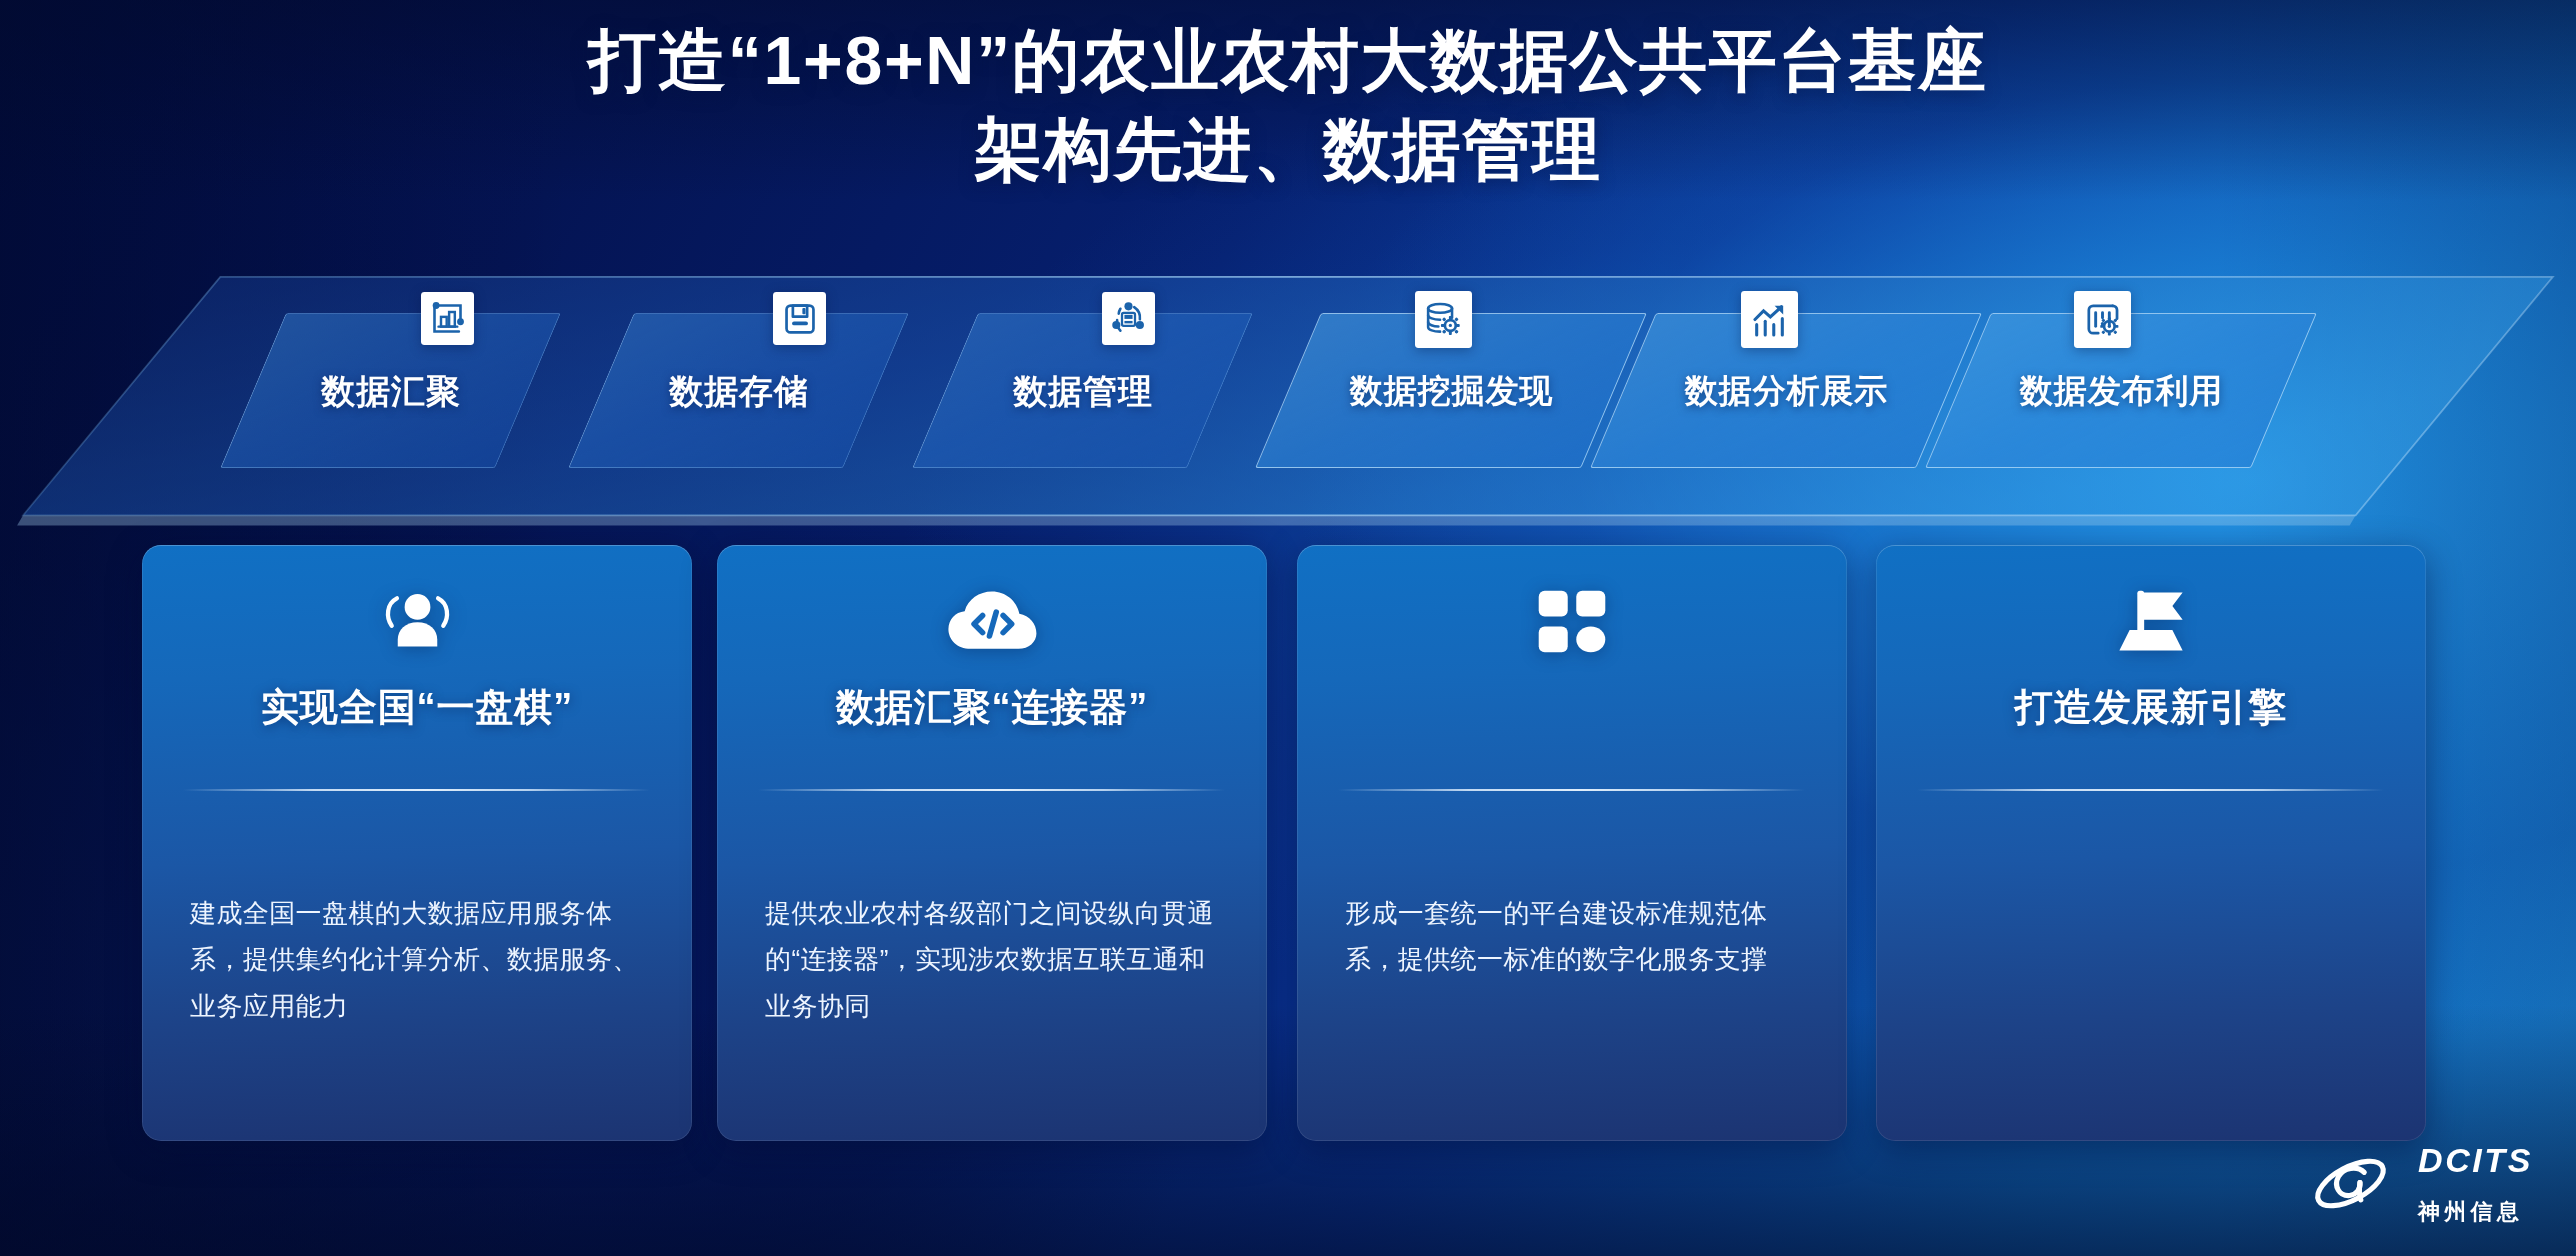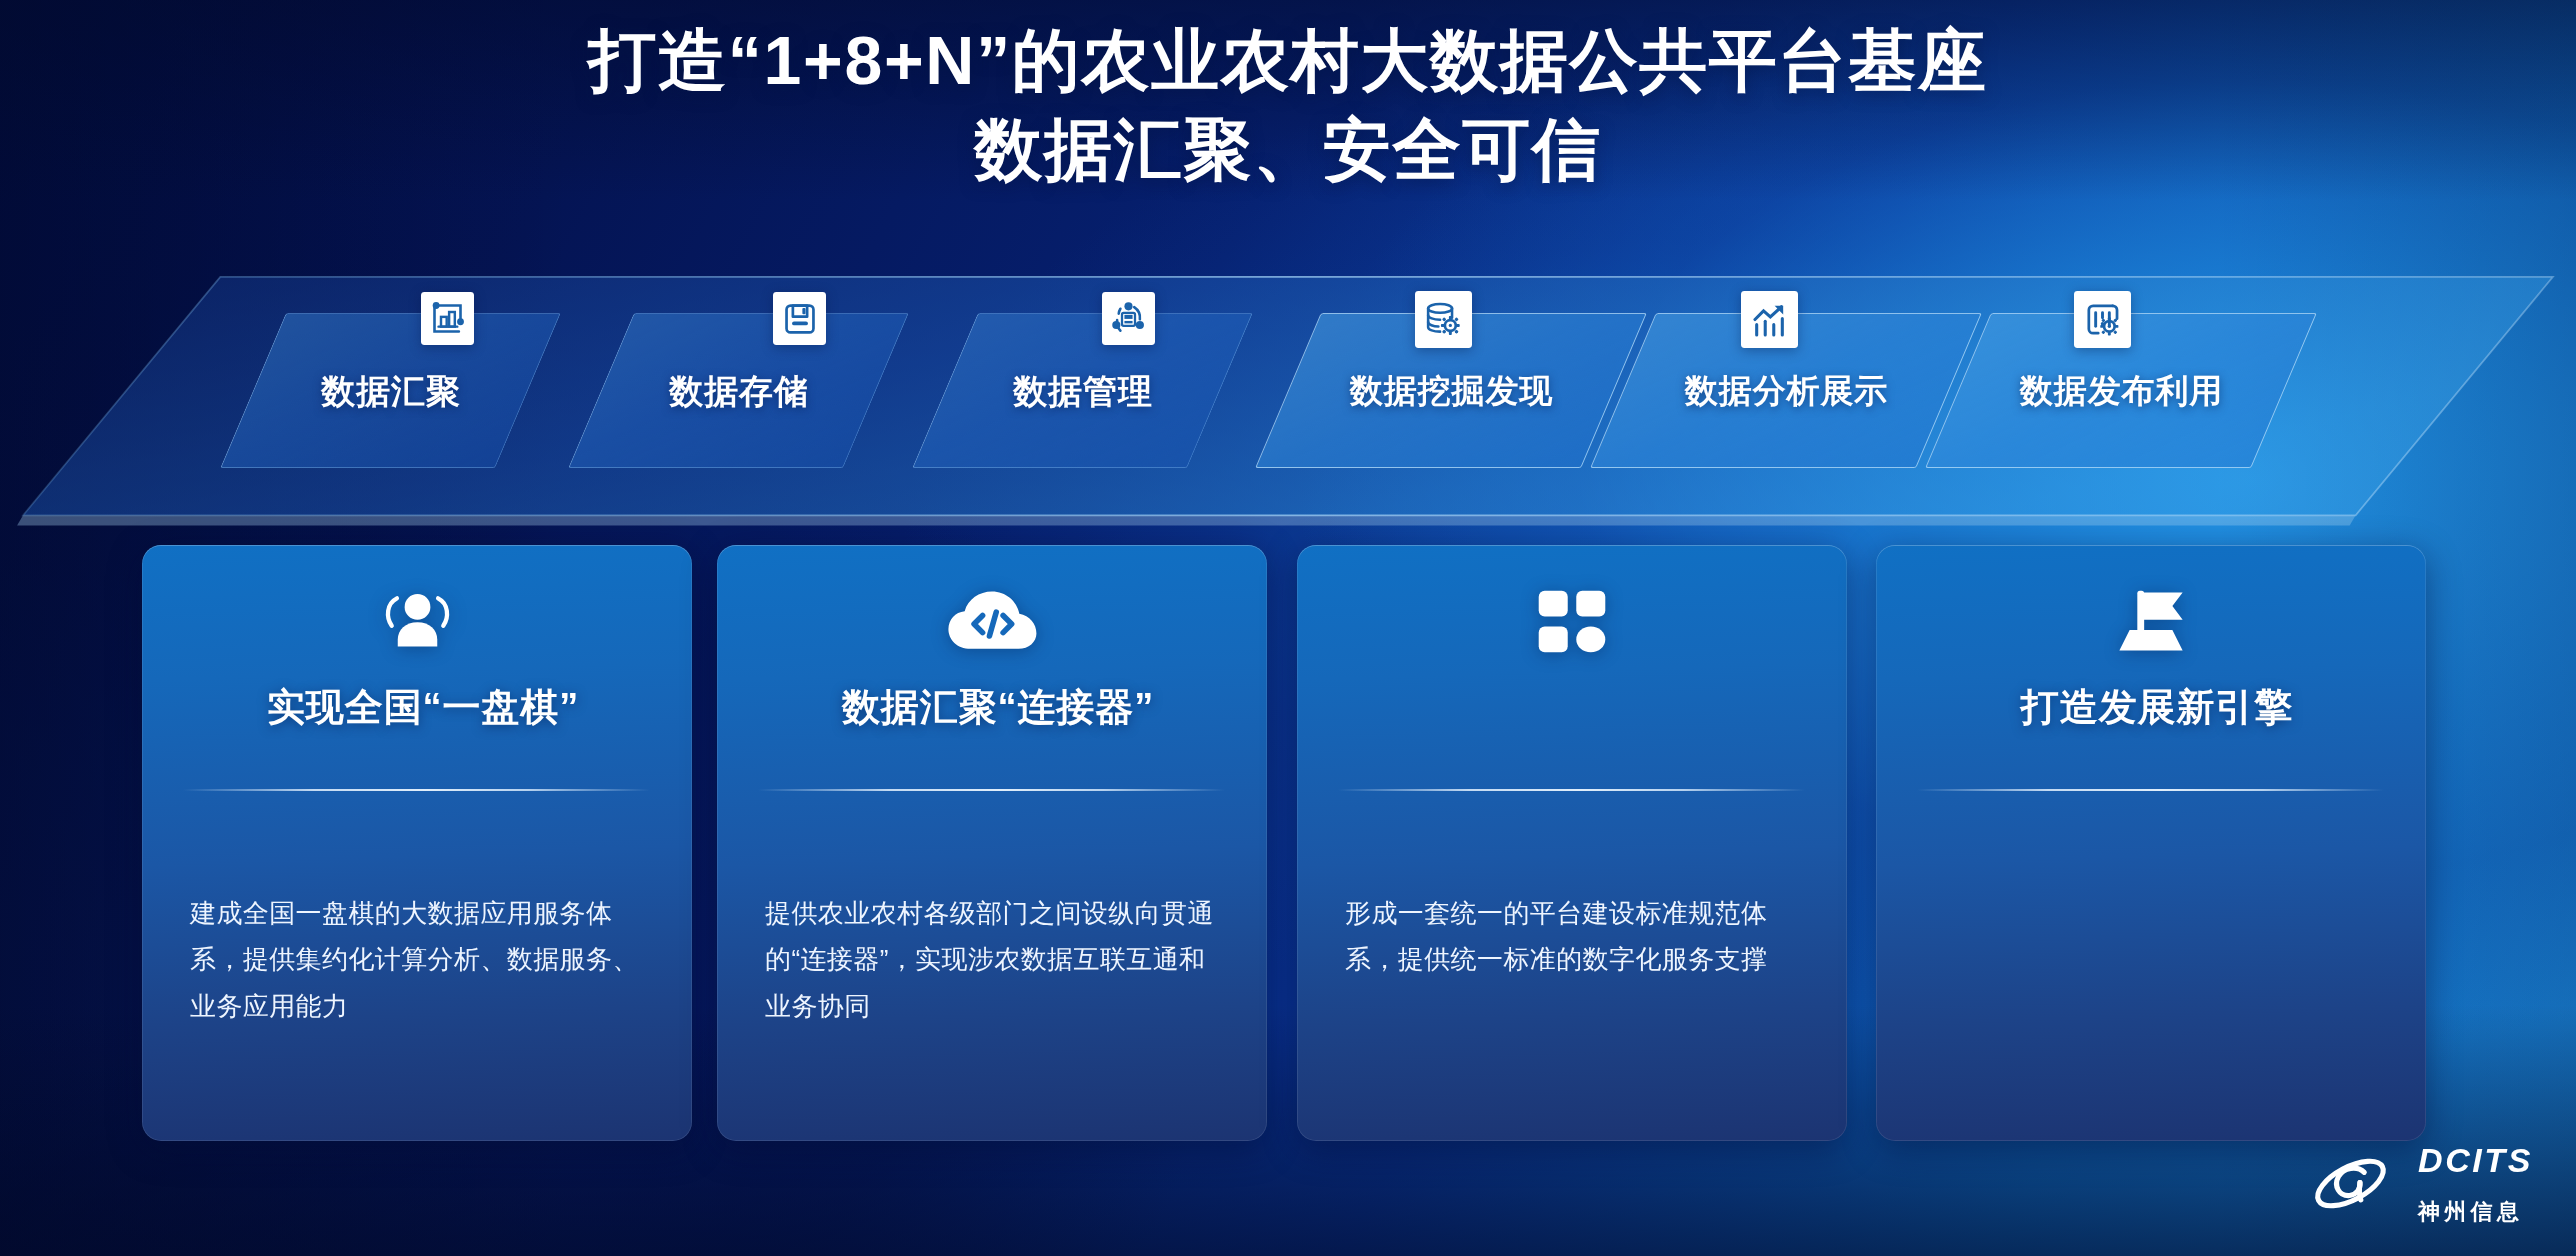--- a/index.html
+++ b/index.html
@@ -90,21 +90,21 @@
     content:""; position:absolute; inset:0; border-radius:19px;
     box-shadow:inset 0 0 0 0.9px rgba(255,255,255,.10);
     pointer-events:none;
   }
   .card-icon{
     position:absolute; left:0; top:39px; width:550px; height:74px;
     display:flex; align-items:center; justify-content:center;
   }
   .card-icon svg{ display:block; filter:drop-shadow(0 2.6px 8.6px rgba(0,20,70,.35)); }
   .card-title{
-    position:absolute; left:6px; top:137px; width:550px;
+    position:absolute; left:0; top:137px; width:550px;
     text-align:center; color:#ffffff;
     font-size:38px; font-weight:bold; letter-spacing:0.9px; white-space:nowrap;
     text-shadow:0 1.7px 10.3px rgba(0,20,70,.5);
   }
   .card-divider{
     position:absolute; left:41px; top:244px; width:467px; height:1.7px;
     background:linear-gradient(to right, rgba(255,255,255,0) 0%, rgba(225,240,255,.85) 28%, rgba(235,246,255,.95) 52%, rgba(220,238,255,.80) 74%, rgba(255,255,255,0) 100%);
   }
   .card-body{
     position:absolute; left:48px; top:297px; width:455px;
@@ -123,21 +123,21 @@
   #logo-en{ color:#ffffff; font-size:34px; font-weight:bold; letter-spacing:2.6px; font-style:italic; }
   #logo-cn{ color:#ffffff; font-size:22px; font-weight:bold; letter-spacing:4.3px; margin-top:24px; }
 </style>
 </head>
 <body>
 
 <div id="stage">
 
   <div id="title-block">
     <div class="title-line">打造“1+8+N”的农业农村大数据公共平台基座</div>
-    <div class="title-line">数据汇聚、安全可信</div>
+    <div class="title-line">架构先进、数据管理</div>
   </div>
 
   <div id="ribbon-zone">
 
     <div class="slab">
       <svg width="2576" height="283" viewBox="0 0 3000 330">
         <defs>
           <linearGradient id="slabg" x1="0" y1="0" x2="1" y2="0.35">
             <stop offset="0" stop-color="#11307f" stop-opacity=".55"></stop>
             <stop offset=".42" stop-color="#1b55ae" stop-opacity=".55"></stop>

